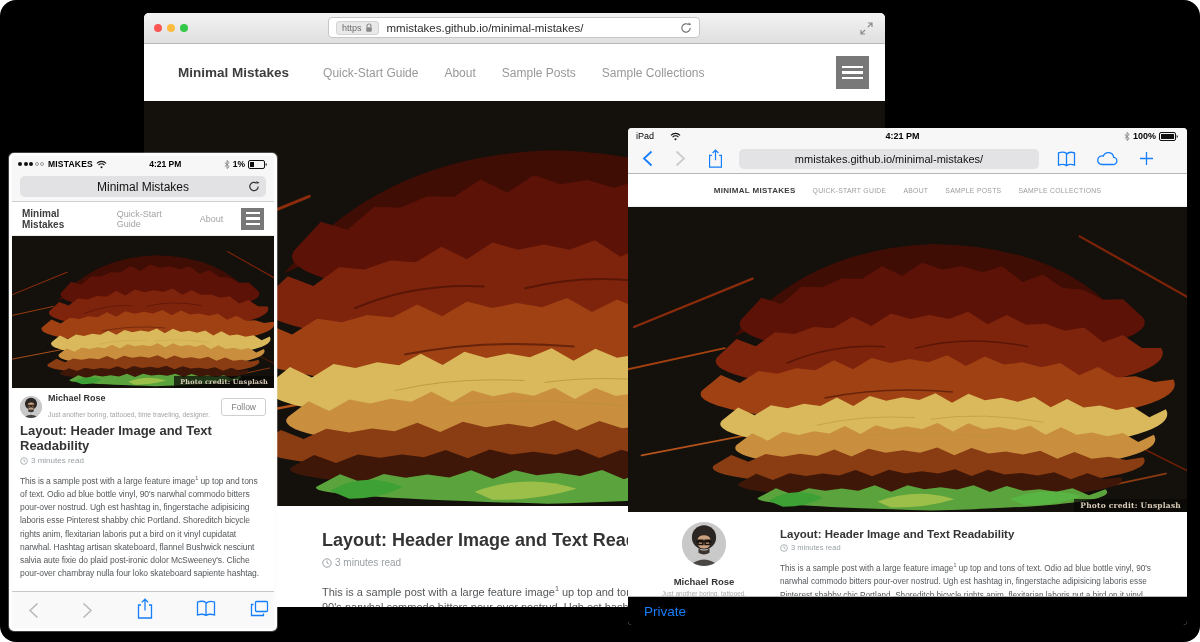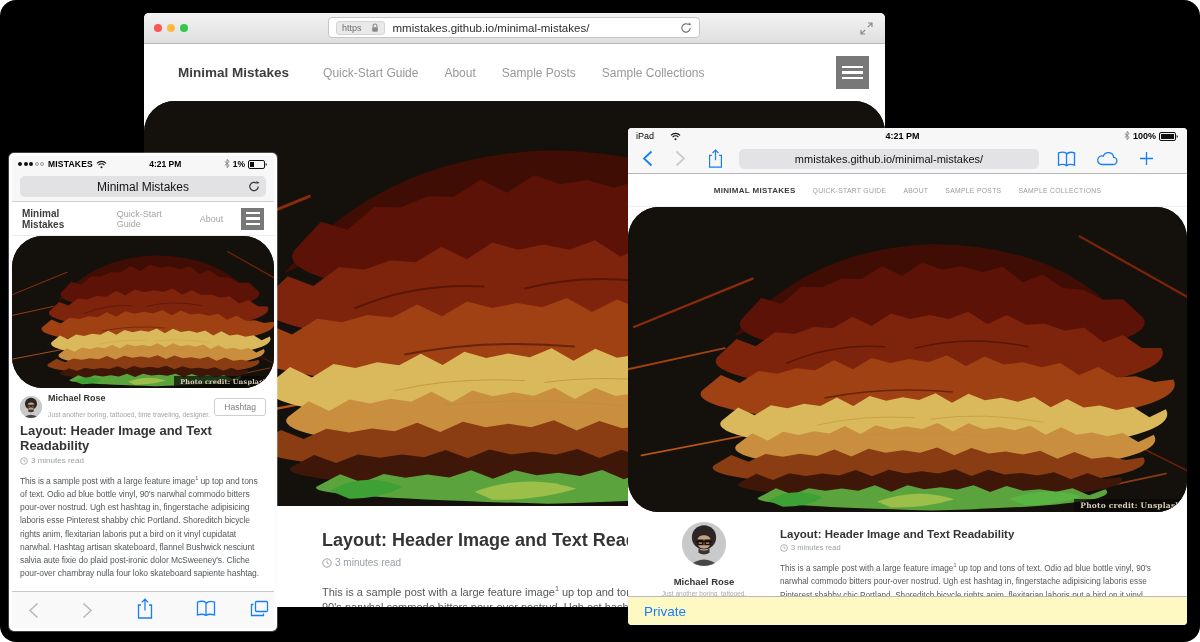--- a/index.html
+++ b/index.html
@@ -1,39 +1,39 @@
 <!DOCTYPE html>
 <html><head>
 <meta charset="utf-8">
 <style>
   html,body{margin:0;padding:0;background:#ffffff;}
   body{width:1200px;height:642px;position:relative;font-family:"Liberation Sans",sans-serif;-webkit-font-smoothing:antialiased;}
   .canvas{position:absolute;left:0;top:0;width:1200px;height:642px;background:#000;border-radius:16px;overflow:hidden;}
 
   
-  .img-wrap{position:relative;overflow:hidden;background:#14100c;border-radius:31px;}
+  .img-wrap{position:relative;overflow:hidden;background:#14100c;}
   .img-wrap svg{display:block;width:100%;height:100%;}
   .credit{position:absolute;right:0;bottom:0;background:rgba(10,8,6,.72);color:#d9cdb9;
           font-family:"DejaVu Serif",serif;font-weight:bold;font-size:7.5px;padding:2px 6px;letter-spacing:.2px;}
   .clockmeta{display:flex;align-items:center;gap:3px;color:#9aa1a5;}
   .avatar{display:inline-block;border-radius:50%;overflow:hidden;background:#c7c7c7;flex:0 0 auto;}
   .avatar svg{display:block;width:100%;height:100%;}
   .hamburger{background:#787878;display:flex;flex-direction:column;justify-content:center;gap:3px;align-items:center;}
   .hamburger .bar{display:block;background:#fff;width:62%;height:2.5px;}
 
   
   .desktop{position:absolute;left:144px;top:13px;width:741px;height:594px;background:#fff;border-radius:5px 5px 0 0;overflow:hidden;z-index:1;}
   .d-titlebar{position:relative;height:30px;background:linear-gradient(#f3f3f3,#dfdfdf);border-bottom:1px solid #b9b9b9;}
   .tl{position:absolute;top:11px;width:8px;height:8px;border-radius:50%;}
   .tl.r{left:10px;background:#fc5753;}
   .tl.y{left:23px;background:#fdbc40;}
   .tl.g{left:36px;background:#34c748;}
   .d-urlfield{position:absolute;left:184px;top:4px;width:372px;height:21px;background:#fff;border:1px solid #c6c6c6;border-radius:4px;
               display:flex;align-items:center;padding:0 7px;box-sizing:border-box;}
-  .https-badge{display:flex;align-items:center;gap:9px;background:#e9e9e9;border:1px solid #d4d4d4;border-radius:3px;
+  .https-badge{display:flex;align-items:center;gap:3px;background:#e9e9e9;border:1px solid #d4d4d4;border-radius:3px;
                padding:1px 5px;font-size:9px;color:#6f6f6f;margin-right:8px;}
   .d-url{font-size:11.5px;color:#2d2d2d;flex:1;}
   .d-reload{margin-left:auto;}
   .d-expand{position:absolute;right:12px;top:9px;}
   .d-nav{height:57px;background:#fff;display:flex;align-items:center;padding:0 16px 0 34px;box-sizing:border-box;}
   .d-brand{font-size:13.5px;font-weight:bold;color:#3d3d3d;margin-right:34px;}
   .d-link{font-size:12px;color:#989898;margin-right:26px;}
   .d-nav .hamburger{margin-left:auto;width:33px;height:33px;}
   .d-img{height:405px;}
   .d-content{height:102px;background:#fff;box-sizing:border-box;padding:23px 0 0 178px;overflow:hidden;}
@@ -44,21 +44,21 @@
   
   .iphone{position:absolute;left:9px;top:153px;width:268px;height:478px;background:#fff;border-radius:5px;z-index:2;
           box-sizing:border-box;border:3px solid #fdfdfd;overflow:hidden;box-shadow:0 0 0 1px rgba(255,255,255,.25);}
   .ip-status{height:16px;background:#f7f7f7;display:flex;align-items:center;padding:0 6px;font-size:8.5px;color:#000;}
   .dots{display:flex;gap:1.5px;align-items:center;margin-right:4px;}
   .dot{width:4px;height:4px;border-radius:50%;box-sizing:border-box;}
   .dot.on{background:#111;}
   .dot.off{border:1px solid #9a9a9a;}
   .ip-carrier{font-weight:bold;letter-spacing:.2px;margin-right:3px;}
   .ip-time{flex:1;text-align:center;font-weight:bold;}
-  .statR{display:flex;gap:3px;font-weight:bold;}
+  .statR{display:flex;align-items:center;gap:3px;font-weight:bold;}
   .ip-urlrow{height:29px;background:#f7f7f7;border-bottom:1px solid #cfcfcf;display:flex;align-items:center;padding:0 8px;}
   .ip-urlfield{flex:1;height:21px;background:#e2e2e4;border-radius:5px;display:flex;align-items:center;position:relative;}
   .ip-urltitle{flex:1;text-align:center;font-size:12px;color:#111;}
   .ip-reload{position:absolute;right:6px;top:4px;}
   .ip-nav{height:33px;background:#fff;display:flex;align-items:center;padding:0 10px;border-bottom:1px solid #ededed;}
   .ip-brand{font-size:10px;font-weight:bold;color:#3d3d3d;margin-right:20px;}
   .ip-link{font-size:9px;color:#a3a3a3;margin-right:18px;}
   .ip-nav .hamburger{margin-left:auto;width:25px;height:22px;}
   .ip-img{height:152px;}
   .ip-content{height:205px;background:#fff;box-sizing:border-box;padding:6px 8px 0 8px;overflow:hidden;}
@@ -92,21 +92,21 @@
   .t-img{height:305px;}
   .t-content{height:87px;background:#fff;display:flex;box-sizing:border-box;padding:10px 20px 0 28px;overflow:hidden;}
   .t-side{width:96px;text-align:center;flex:0 0 auto;}
   .t-side .avatar{width:44px;height:44px;}
   .t-name{margin-top:6px;font-size:9.5px;font-weight:bold;color:#343434;}
   .t-bio{margin-top:3px;font-size:6.5px;color:#ababab;white-space:nowrap;}
   .t-main{margin-left:28px;width:400px;}
   .t-h1{margin:6px 0 0 0;font-size:11.5px;font-weight:bold;color:#343434;}
   .t-meta{margin-top:3px;font-size:7.5px;}
   .t-p{margin-top:7px;font-size:8.2px;line-height:13.4px;color:#55595c;}
-  .t-private{position:absolute;left:0;right:0;bottom:0;height:28px;background:#fef9c3;border-top:1px solid #b9b9b9;
+  .t-private{position:absolute;left:0;right:0;bottom:0;height:28px;background:#000000;border-top:1px solid #b9b9b9;
              display:flex;align-items:center;padding:0 16px;}
   .t-private-label{color:#157efb;font-size:13.5px;}
 
   .batt{display:inline-flex;align-items:center;}
   sup{font-size:65%;}
 </style>
 </head>
 <body>
 
 <div class="canvas">
@@ -287,21 +287,21 @@
               <rect x="14" y="12" width="12" height="12" rx="5" fill="#caa17e"></rect>
               <path d="M13 18 h14 M14.5 16.5 h4.5 v4 h-4.5 Z M21 16.5 h4.5 v4 h-4.5 Z" stroke="#17120f" stroke-width="1.4" fill="none"></path>
               <path d="M15 24 q5 4 10 0 v4 q-5 3 -10 0 Z" fill="#3a322c"></path>
               <path d="M6 40 q14 -12 28 0 Z" fill="#4a4644"></path>
             </svg>
           </span>
         <span>
           <span class="ip-name" style="display:block;">Michael Rose</span>
           <span class="ip-bio">Just another boring, tattooed, time traveling, designer.</span>
         </span>
-        <button class="follow-btn">Hashtag</button>
+        <button class="follow-btn">Follow</button>
       </div>
       <h1 class="ip-h1">Layout: Header Image and Text Readability</h1>
       <div class="ip-meta clockmeta">
         <svg width="8" height="8" viewBox="0 0 10 10">
             <circle cx="5" cy="5" r="4.2" fill="none" stroke="#9aa1a5" stroke-width="1"></circle>
             <path d="M5 2.6V5l1.8 1" fill="none" stroke="#9aa1a5" stroke-width="1"></path>
           </svg>
         <span>3 minutes read</span>
       </div>
       <p class="ip-p"><span>This is a sample post with a large feature image</span><sup>1</sup><span> up top and tons of text. Odio ad blue bottle vinyl, 90's narwhal commodo bitters pour-over nostrud. Ugh est hashtag in, fingerstache adipisicing laboris esse Pinterest shabby chic Portland. Shoreditch bicycle rights anim, flexitarian laboris put a bird on it vinyl cupidatat narwhal. Hashtag artisan skateboard, flannel Bushwick nesciunt salvia aute fixie do plaid post-ironic dolor McSweeney's. Cliche pour-over chambray nulla four loko skateboard sapiente hashtag.</span></p>

